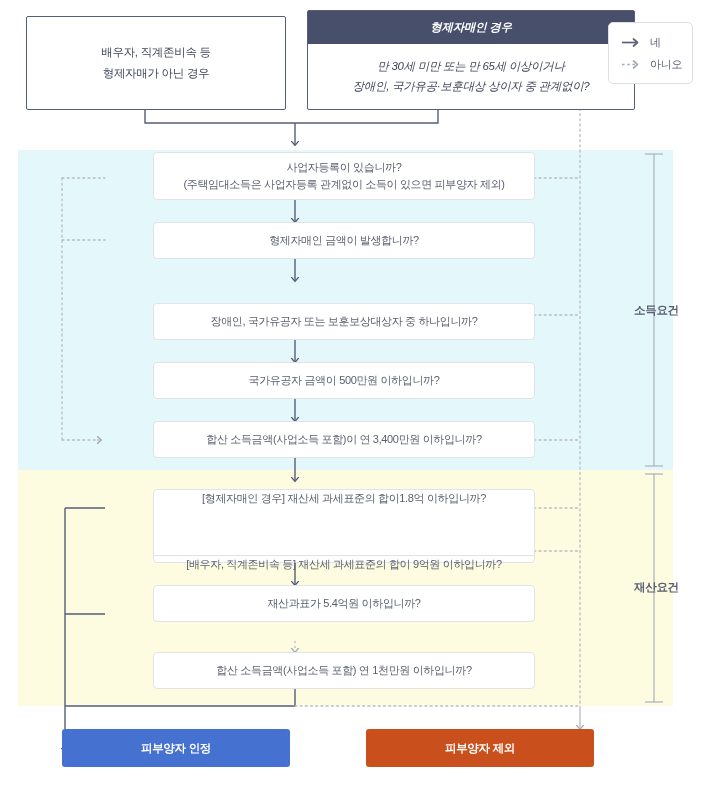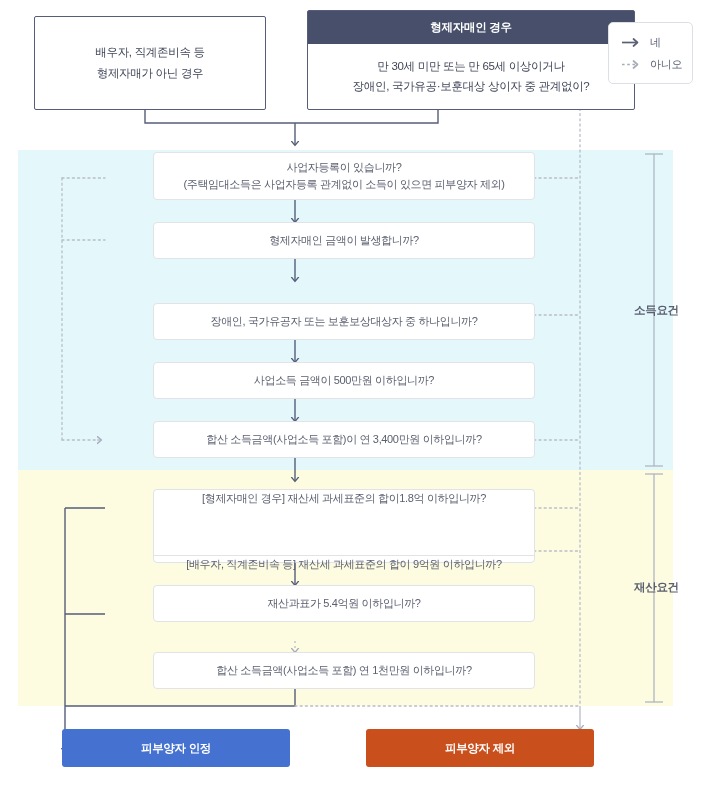--- a/index.html
+++ b/index.html
@@ -13,22 +13,22 @@
   
   .band{position:absolute;left:18px;width:655px;}
   .band-income{top:150px;height:320px;background:#e4f7fb;}
   .band-asset{top:470px;height:236px;background:#fdfbe0;}
 
   
   .topbox{
     position:absolute;background:#ffffff;border:1.4px solid #555d79;
     box-sizing:border-box;border-radius:2px;
   }
-  #box-family{left:34px;top:16px;width:232px;height:94px;}
-  #box-sibling{left:307px;top:10px;width:328px;height:100px;padding:0;}
+  #box-family{left:26px;top:16px;width:260px;height:94px;}
+  #box-sibling{left:307px;top:10px;width:328px;height:100px;padding:0;font-style:italic;}
   .sib-head{
     height:33px;background:#474f6b;color:#ffffff;display:flex;
     align-items:center;justify-content:center;font-size:11.5px;font-weight:700;
     letter-spacing:-.3px;
   }
   .sib-body{
     height:65px;display:flex;flex-direction:column;align-items:center;
     justify-content:center;gap:5px;color:#3f4558;font-size:11.5px;
     letter-spacing:-.3px;
   }
@@ -196,21 +196,21 @@
 
   <div class="qbox" style="top:222px;height:37px;">
     <span>형제자매인 금액이 발생합니까?</span>
   </div>
 
   <div class="qbox" style="top:303px;height:37px;">
     <span>장애인, 국가유공자 또는 보훈보상대상자 중 하나입니까?</span>
   </div>
 
   <div class="qbox" style="top:362px;height:37px;">
-    <span>사업소득 금액이 500만원 이하입니까?</span>
+    <span>국가유공자 금액이 500만원 이하입니까?</span>
   </div>
 
   <div class="qbox" style="top:421px;height:37px;">
     <span>합산 소득금액(사업소득 포함)이 연 3,400만원 이하입니까?</span>
   </div>
 
   <div class="qbox split" style="top:489px;height:74px;">
     <div class="qrow">
       <span>[형제자매인 경우] 재산세 과세표준의 합이1.8억 이하입니까?</span>
     </div>

